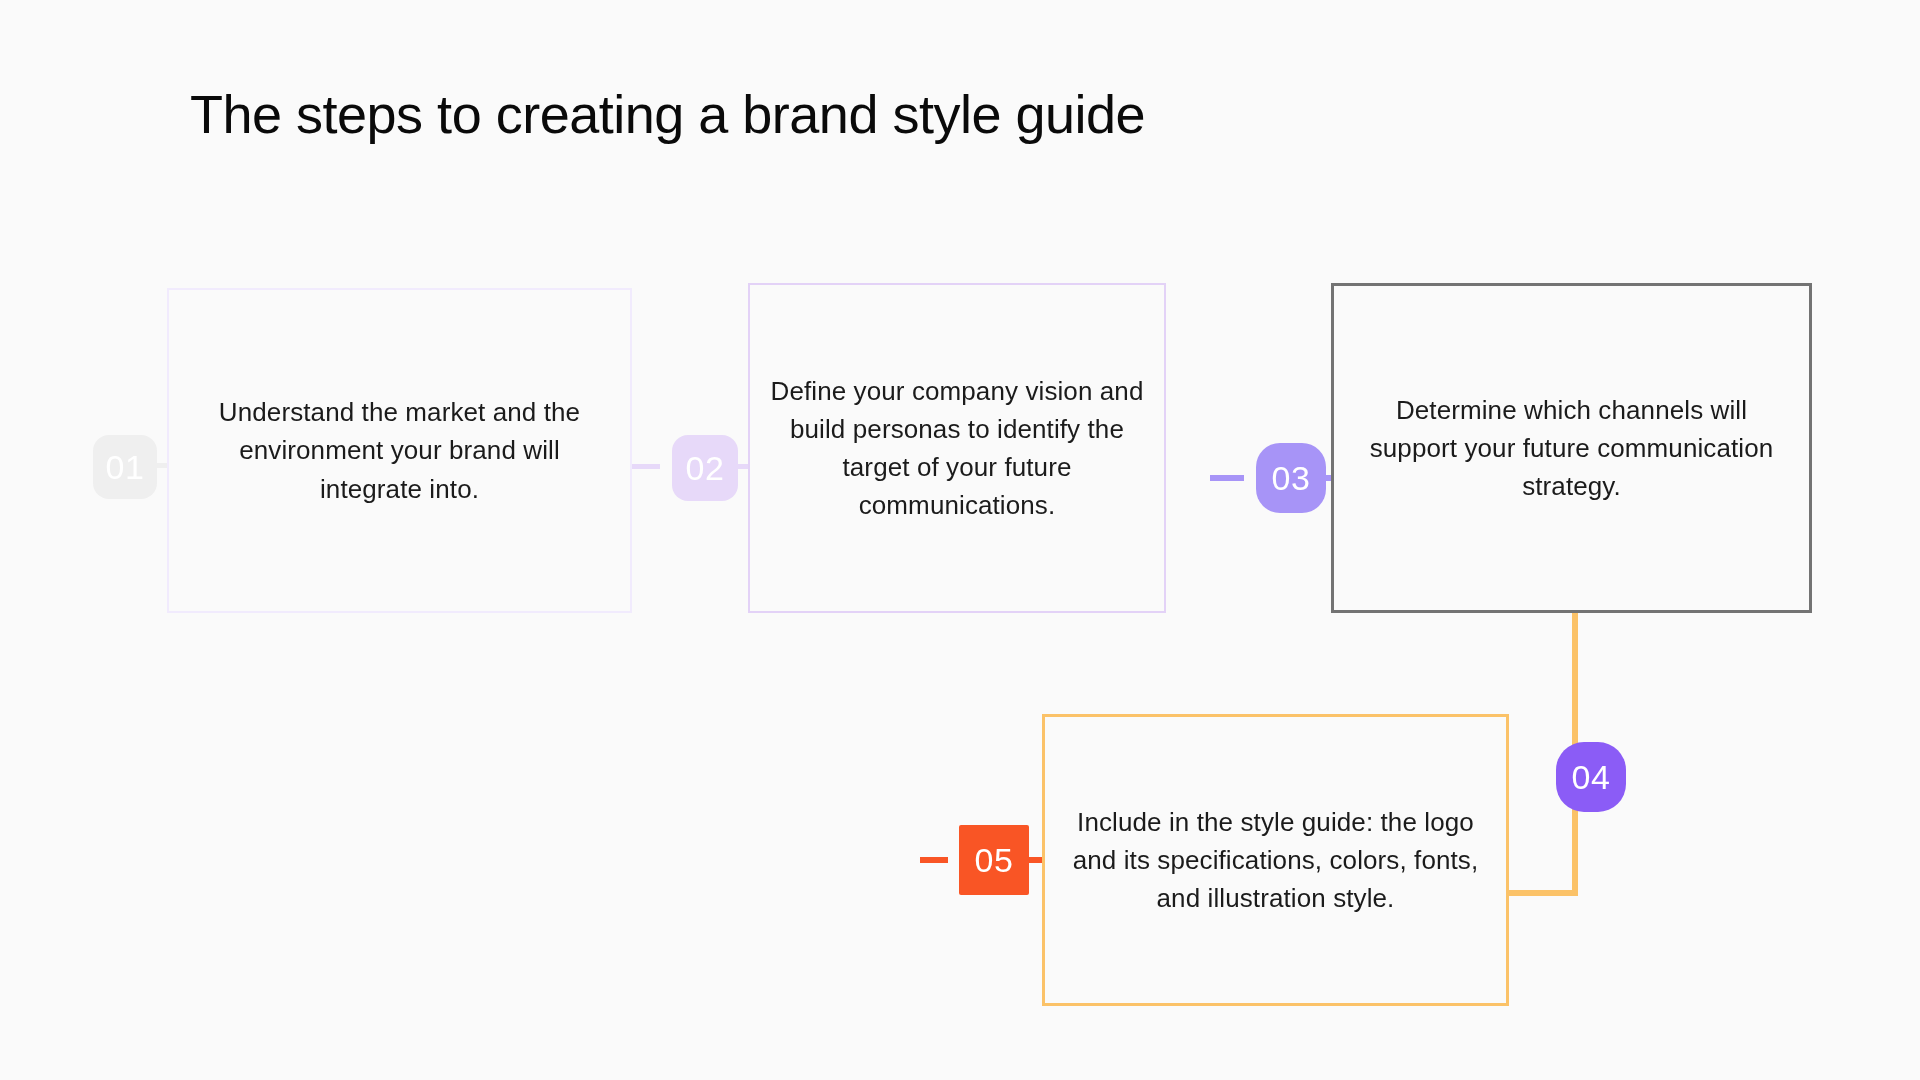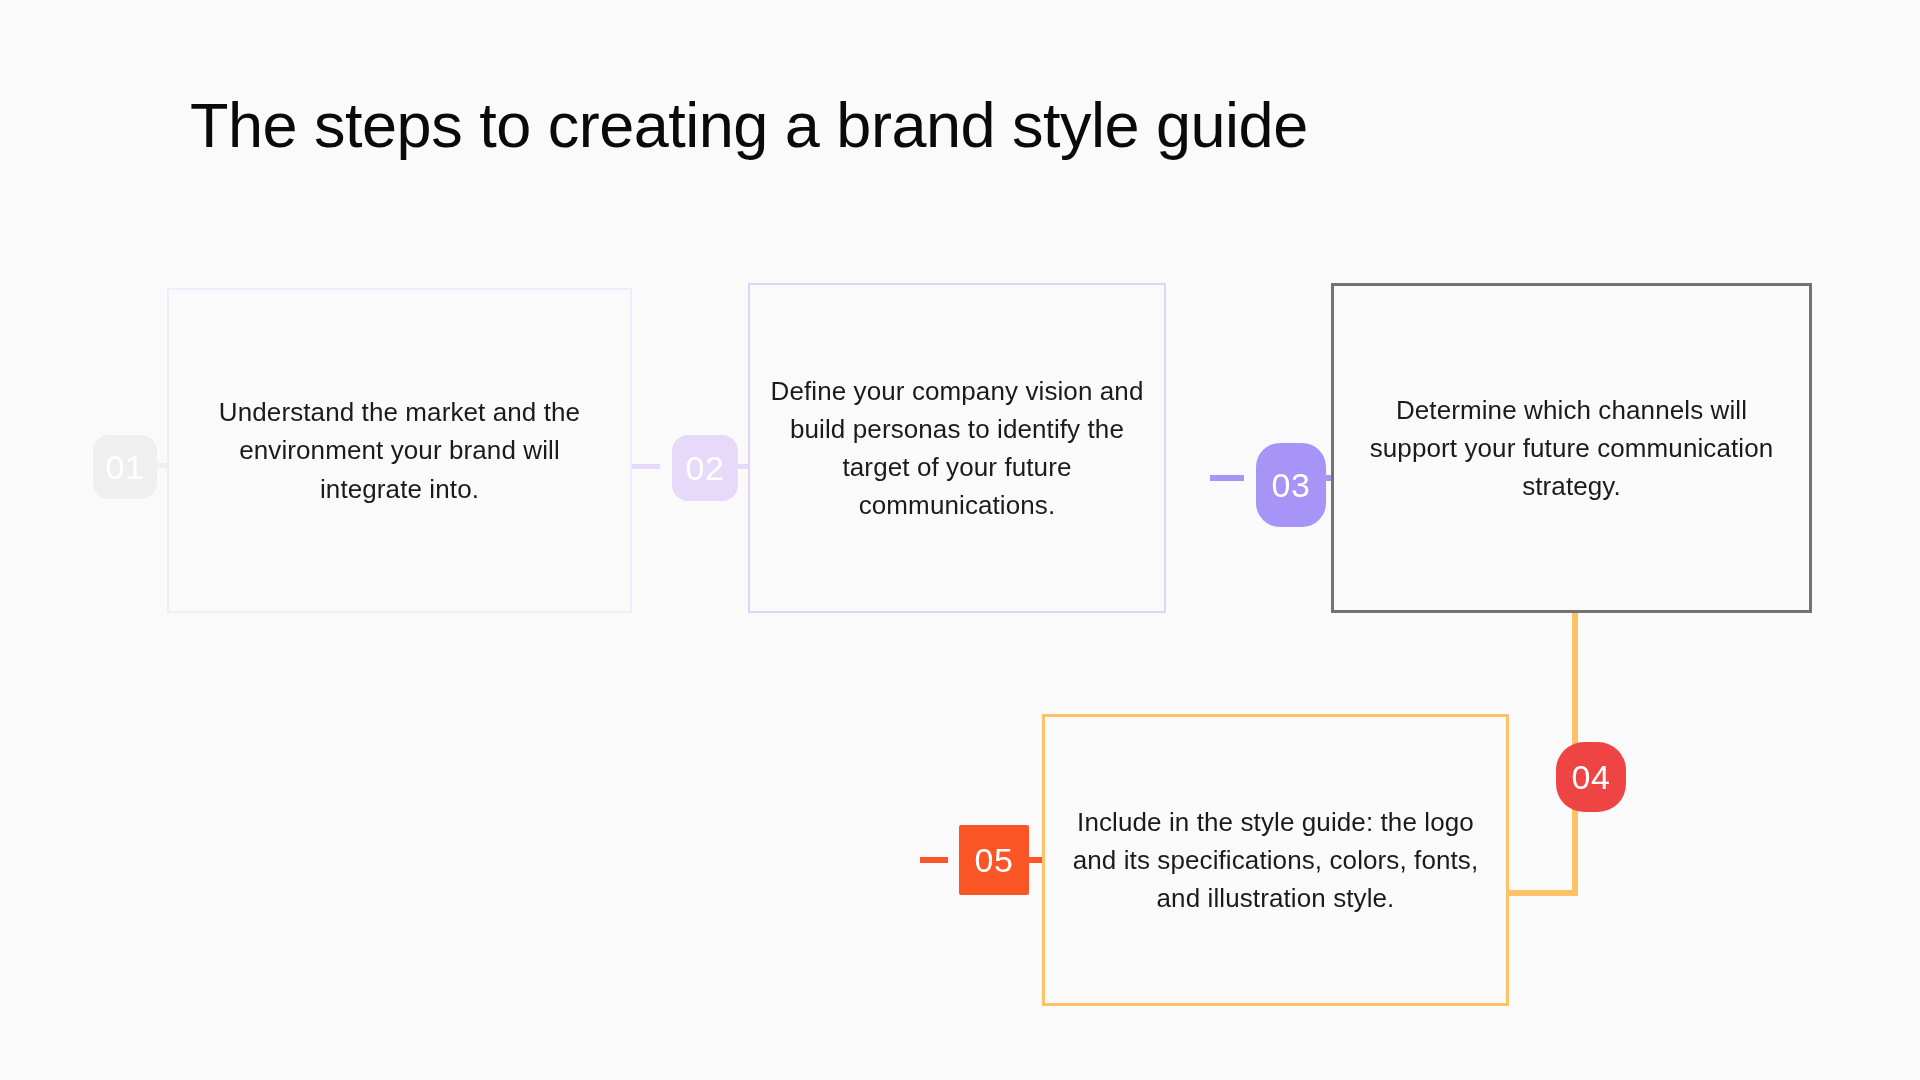--- a/index.html
+++ b/index.html
@@ -20,21 +20,21 @@
     height: 1080px;
     background: #fafafa;
   }
 
   
   #page-title {
     position: absolute;
     left: 190px;
     top: 48px;
     width: 1560px;
-    font-size: 63px;
+    font-size: 54px;
     line-height: 1.12;
     font-weight: 400;
     letter-spacing: -0.5px;
     color: #0a0a0a;
     white-space: nowrap;
   }
 
   
   .step-box {
     position: absolute;
@@ -102,28 +102,28 @@
     border-radius: 16px;
   }
   #badge-2 {
     left: 656px; top: 435px;
     width: 66px; height: 66px;
     background: #e7d9f9;
     border-radius: 16px;
   }
   #badge-3 {
     left: 1240px; top: 443px;
-    width: 70px; height: 84px;
+    width: 70px; height: 70px;
     background: #a794f7;
     border-radius: 24px;
   }
   #badge-4 {
     left: 1540px; top: 742px;
     width: 70px; height: 70px;
-    background: #ef4444;
+    background: #8b5cf6;
     border-radius: 28px;
   }
   #badge-5 {
     left: 943px; top: 825px;
     width: 70px; height: 70px;
     background: #f95525;
     border-radius: 2px;
   }
 
   

